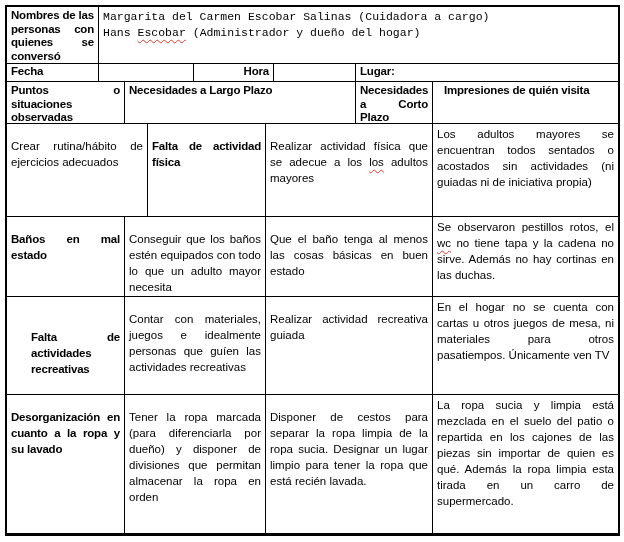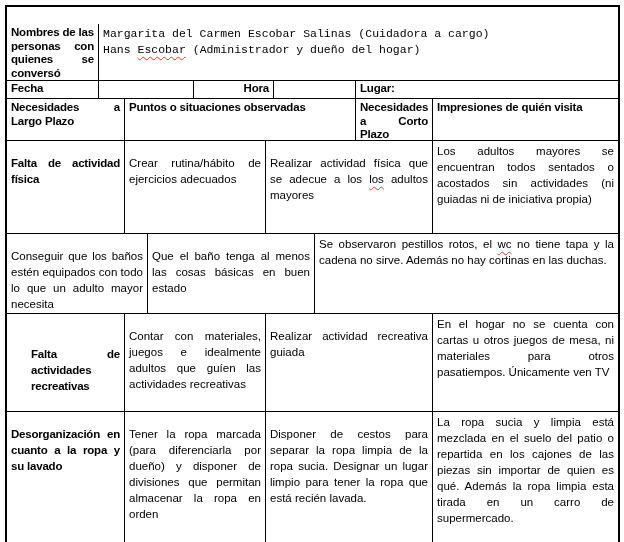--- a/index.html
+++ b/index.html
@@ -20,40 +20,40 @@
   .row{display:flex;border-bottom:1px solid var(--bd);}
   .cell{
     border-right:1px solid var(--bd);
     padding:2px 4px;overflow:hidden;text-align:justify;
     hyphens:none;
   }
   .cell:last-child{border-right:none;}
   .bold{font-weight:700;letter-spacing:-0.2px;}
 
   
-  .r1{height:57px;margin-top:17px;}
+  .r1{height:57px;}
   .r1 .cell:first-child{width:92px;line-height:13.5px;}
   .r1 .cell:last-child{flex:1;text-align:left;font-family:Liberation Mono, monospace;}
   .r1 .line{display:block;}
 
   
   .r2{height:18px;}
   .r2 .cell{padding:0 4px;line-height:15px;text-align:left;}
   .r2 .cell:nth-child(1){width:92px;}
   .r2 .cell:nth-child(2){width:95px;}
   .r2 .cell:nth-child(3){width:80px;text-align:right;}
   .r2 .cell:nth-child(4){width:82px;}
   .r2 .cell:nth-child(5){flex:1;}
 
   
   .r3{height:42px;line-height:13.5px;}
   .r3 .cell:nth-child(1){width:118px;}
   .r3 .cell:nth-child(2){width:231px;}
   .r3 .cell:nth-child(3){width:77px;}
-  .r3 .cell:nth-child(4){flex:1;}
+  .r3 .cell:nth-child(4){flex:1;margin-left:7px;}
 
   
   #body-rows .row:nth-child(1){height:93px;}
   #body-rows .row:nth-child(2){height:80px;}
   #body-rows .row:nth-child(3){height:98px;}
   #body-rows .row:nth-child(4){height:138px;}
   #body-rows .row:last-child{border-bottom:none;}
   .bc1{width:118px;font-weight:700;letter-spacing:-0.2px;padding-top:14px;}
   .bc2{width:141px;padding-top:14px;}
   .bc3{width:167px;padding-top:14px;}
@@ -85,41 +85,42 @@
 
     <div class="row r2">
       <div class="cell bold">Fecha</div>
       <div class="cell"></div>
       <div class="cell bold">Hora</div>
       <div class="cell"></div>
       <div class="cell bold">Lugar:</div>
     </div>
 
     <div class="row r3">
+      <div class="cell bold">Puntos o situaciones observadas</div>
       <div class="cell bold">Necesidades a Largo Plazo</div>
-      <div class="cell bold">Puntos o situaciones observadas</div>
       <div class="cell bold">Necesidades a Corto Plazo</div>
       <div class="cell bold">Impresiones de quién visita</div>
     </div>
 
     <div id="body-rows">
         <div class="row">
+          <div class="cell bc2"><span>Crear rutina/hábito de ejercicios adecuados</span></div>
           <div class="cell bc1">Falta de actividad física</div>
-          <div class="cell bc2"><span>Crear rutina/hábito de ejercicios adecuados</span></div>
           <div class="cell bc3"><span>Realizar actividad física que se adecue a los </span><span class="sp">los</span><span> adultos mayores</span></div>
           <div class="cell bc4"><span>Los adultos mayores se encuentran todos sentados o acostados sin actividades (ni guiadas ni de iniciativa propia)</span></div>
         </div>
         <div class="row">
+          <div class="cell bc1">Baños en mal estado</div>
           <div class="cell bc2"><span>Conseguir que los baños estén equipados con todo lo que un adulto mayor necesita</span></div>
           <div class="cell bc3"><span>Que el baño tenga al menos las cosas básicas en buen estado</span></div>
           <div class="cell bc4"><span>Se observaron pestillos rotos, el </span><span class="sp">wc</span><span> no tiene tapa y la cadena no sirve. Además no hay cortinas en las duchas.</span></div>
         </div>
         <div class="row">
           <div class="cell bc1">Falta de actividades recreativas</div>
-          <div class="cell bc2"><span>Contar con materiales, juegos e idealmente adultos que guíen las actividades recreativas</span></div>
+          <div class="cell bc2"><span>Contar con materiales, juegos e idealmente personas que guíen las actividades recreativas</span></div>
           <div class="cell bc3"><span>Realizar actividad recreativa guiada</span></div>
           <div class="cell bc4"><span>En el hogar no se cuenta con cartas u otros juegos de mesa, ni materiales para otros pasatiempos. Únicamente ven TV</span></div>
         </div>
         <div class="row">
           <div class="cell bc1">Desorganización en cuanto a la ropa y su lavado</div>
           <div class="cell bc2"><span>Tener la ropa marcada (para diferenciarla por dueño) y disponer de divisiones que permitan almacenar la ropa en orden</span></div>
           <div class="cell bc3"><span>Disponer de cestos para separar la ropa limpia de la ropa sucia. Designar un lugar limpio para tener la ropa que está recién lavada.</span></div>
           <div class="cell bc4"><span>La ropa sucia y limpia está mezclada en el suelo del patio o repartida en los cajones de las piezas sin importar de quien es qué. Además la ropa limpia esta tirada en un carro de supermercado.</span></div>
         </div>
       </div>

